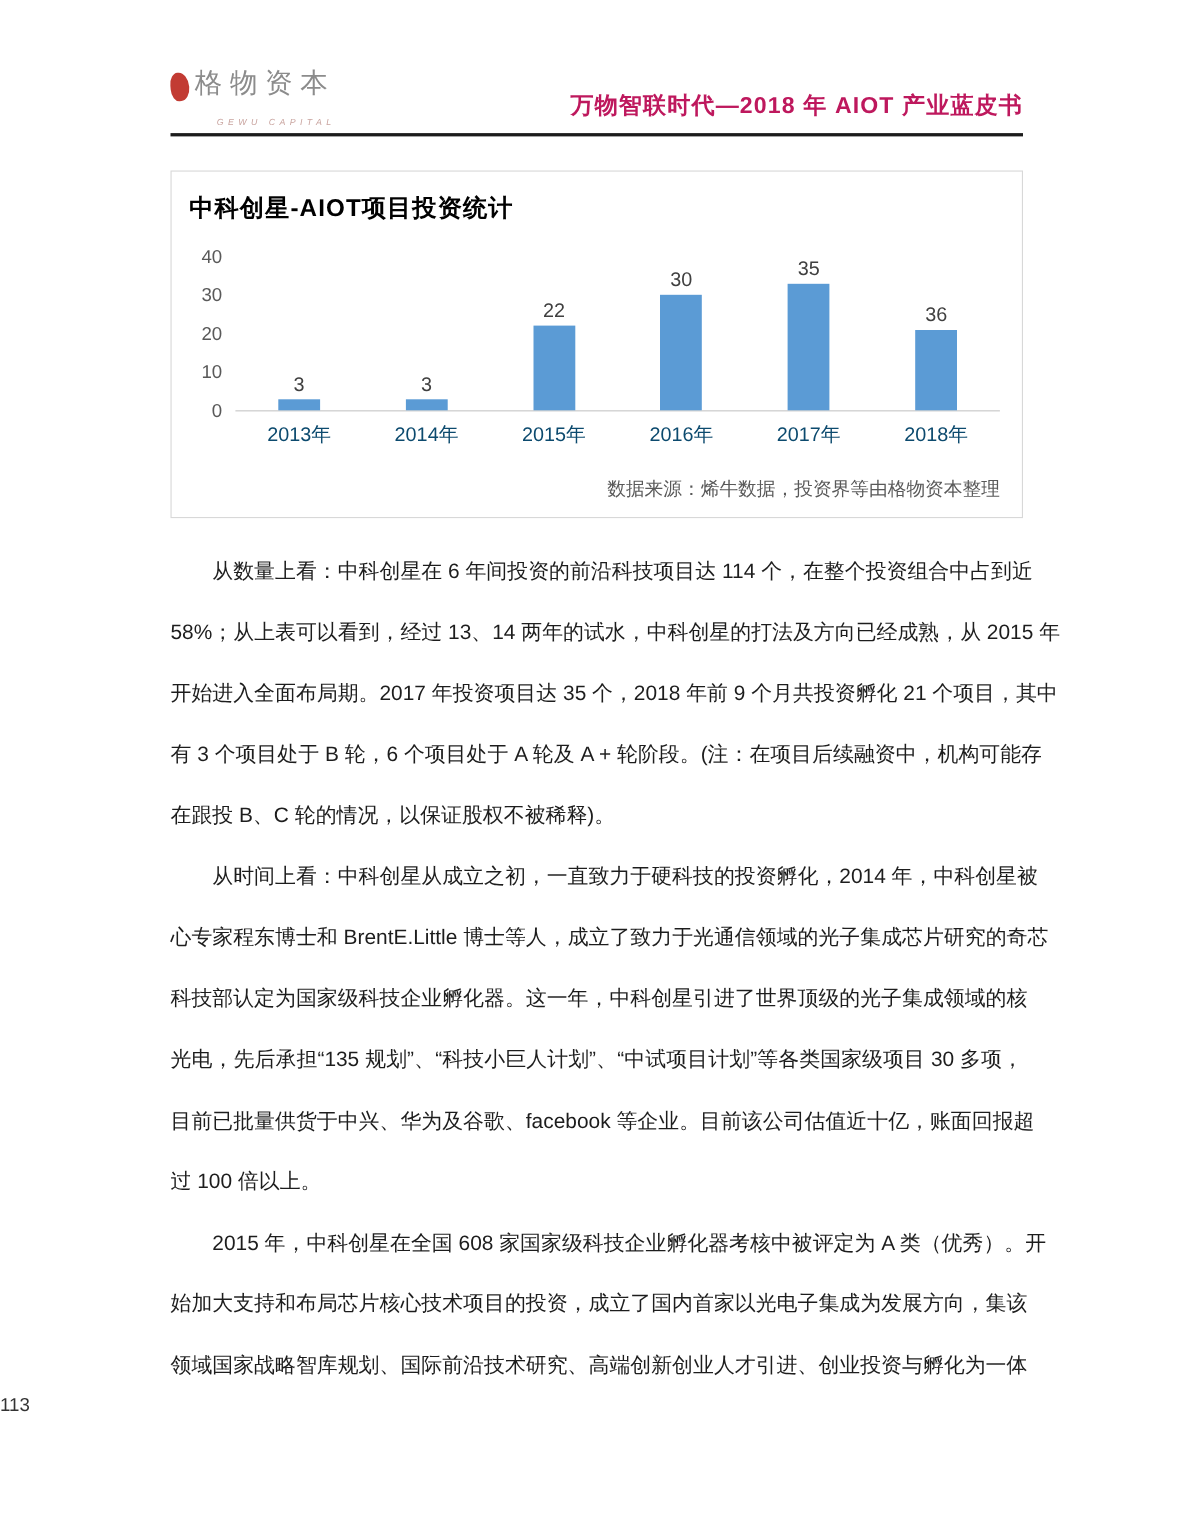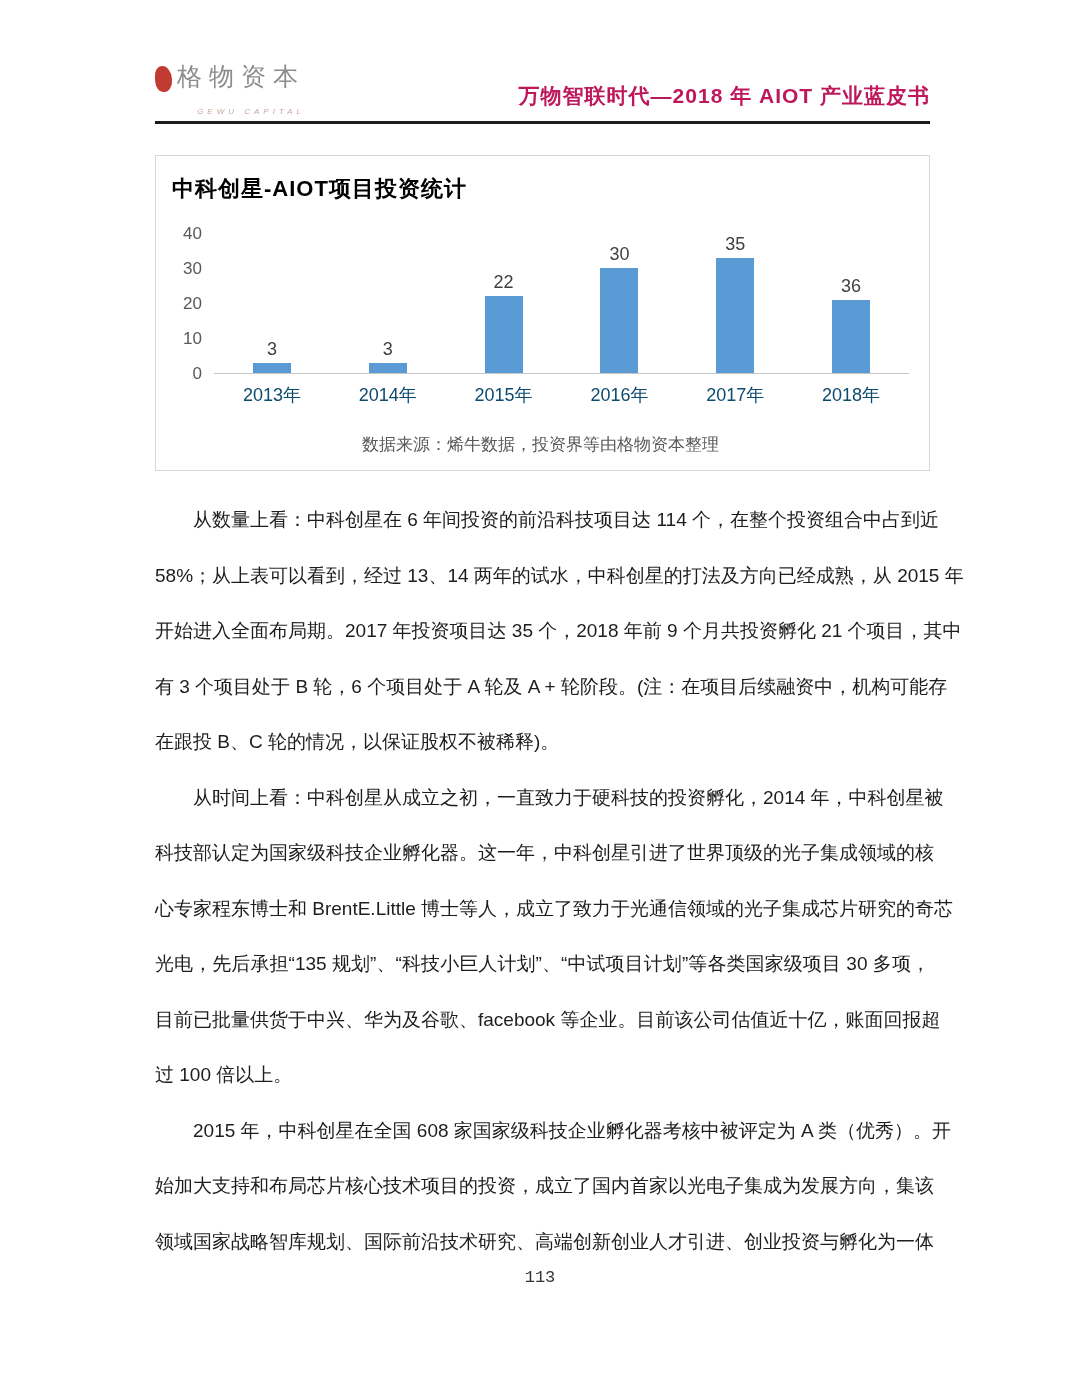--- a/index.html
+++ b/index.html
@@ -65,37 +65,37 @@
   }
   .bar-slot {
     flex:1; display:flex; flex-direction:column;
     align-items:center; justify-content:flex-end; height:100%;
   }
   .bar-value { font-size:18px; color:#404040; margin-bottom:3px; }
   .bar { width:38px; }
   .xlabel-row { display:flex; margin-left:42px; margin-top:9px; }
   .xlabel { flex:1; text-align:center; font-size:18px; color:#0c4a6e; }
   .chart-source {
-    text-align:center; font-size:17px; color:#595959; margin-top:26px;
+    text-align:right; font-size:17px; color:#595959; margin-top:26px;
   }
 
   
   .body-text { margin-top:21px; font-size:19px; color:#1d1d1d; }
   .pline {
     height:55.5px; line-height:55.5px;
     text-align:justify; text-align-last:justify;
     white-space:nowrap;
   }
   .pline.indent { text-indent:2em; }
   .pline.end { text-align-last:left; }
 
   
   .page-number {
     position:absolute; left:0; right:0; top:1268px;
-    text-align:center; font-size:17px; color:#333;font-family:Liberation Mono, monospace;
+    text-align:left; font-size:17px; color:#333;
   }
 </style>
 </head>
 <body>
 
 <div class="page">
   <div class="content">
 
     <div class="header">
       <div class="logo">
@@ -158,22 +158,22 @@
     </div>
 
     <div class="body-text">
       <div class="pline indent">从数量上看：中科创星在 6 年间投资的前沿科技项目达 114 个，在整个投资组合中占到近</div>
       <div class="pline">58%；从上表可以看到，经过 13、14 两年的试水，中科创星的打法及方向已经成熟，从 2015 年</div>
       <div class="pline">开始进入全面布局期。2017 年投资项目达 35 个，2018 年前 9 个月共投资孵化 21 个项目，其中</div>
       <div class="pline">有 3 个项目处于 B 轮，6 个项目处于 A 轮及 A + 轮阶段。(注：在项目后续融资中，机构可能存</div>
       <div class="pline end">在跟投 B、C 轮的情况，以保证股权不被稀释)。</div>
 
       <div class="pline indent">从时间上看：中科创星从成立之初，一直致力于硬科技的投资孵化，2014 年，中科创星被</div>
+      <div class="pline">心专家程东博士和 BrentE.Little 博士等人，成立了致力于光通信领域的光子集成芯片研究的奇芯</div>
       <div class="pline">科技部认定为国家级科技企业孵化器。这一年，中科创星引进了世界顶级的光子集成领域的核</div>
-      <div class="pline">心专家程东博士和 BrentE.Little 博士等人，成立了致力于光通信领域的光子集成芯片研究的奇芯</div>
       <div class="pline">光电，先后承担“135 规划”、“科技小巨人计划”、“中试项目计划”等各类国家级项目 30 多项，</div>
       <div class="pline">目前已批量供货于中兴、华为及谷歌、facebook 等企业。目前该公司估值近十亿，账面回报超</div>
       <div class="pline end">过 100 倍以上。</div>
 
       <div class="pline indent">2015 年，中科创星在全国 608 家国家级科技企业孵化器考核中被评定为 A 类（优秀）。开</div>
       <div class="pline">始加大支持和布局芯片核心技术项目的投资，成立了国内首家以光电子集成为发展方向，集该</div>
       <div class="pline">领域国家战略智库规划、国际前沿技术研究、高端创新创业人才引进、创业投资与孵化为一体</div>
     </div>
   </div>
 

